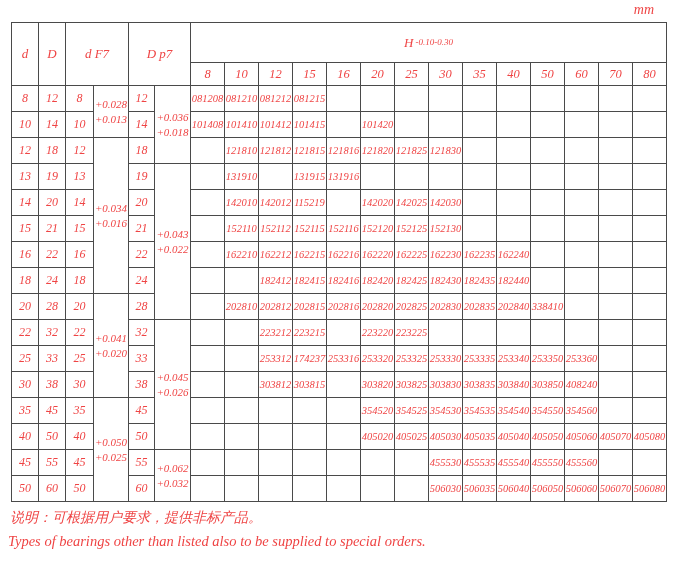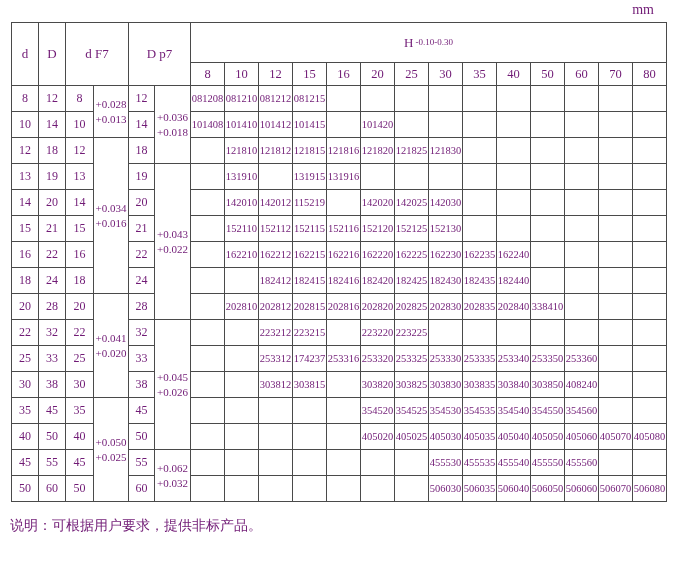--- a/index.html
+++ b/index.html
@@ -1,30 +1,30 @@
 <!DOCTYPE html>
 <html><head>
 <meta charset="utf-8">
 <style>
   html,body{margin:0;padding:0;background:#ffffff;}
   .page{position:relative;width:680px;height:563px;background:#fff;
-        font-family:"Liberation Serif","DejaVu Serif",serif;color:#701a75;overflow:hidden;}
+        font-family:"Liberation Serif","DejaVu Serif",serif;color:#ef4444;overflow:hidden;font-style:italic;}
   .mm{position:absolute;top:2px;right:26px;font-size:14px;}
   table.spec{position:absolute;top:22px;left:11px;border-collapse:collapse;table-layout:fixed;}
   th,td{border:1px solid #4a4a4a;padding:0;margin:0;text-align:center;vertical-align:middle;font-weight:normal;}
   thead th.side{font-size:13px;}
   .h-head{height:39px;font-size:13px;}
   .hnum{height:22px;font-size:12.5px;}
   tbody tr{height:26px;}
   td.dim{font-size:12px;}
   td.code{font-size:10.5px;overflow:hidden;white-space:nowrap;}
   td.tol{font-size:11px;line-height:1.3;}
   .h-wrap{display:inline-flex;align-items:center;justify-content:center;}
   .stack{display:inline-flex;flex-direction:row;font-size:9px;line-height:1.15;text-align:left;margin-left:2px;}
-  .note-cn{position:absolute;top:509px;left:10px;font-size:14px;margin-top:8px;}
+  .note-cn{position:absolute;top:509px;left:10px;font-size:14px;}
   .note-en{position:absolute;top:533px;left:8px;font-size:14.5px;}
 </style>
 </head>
 <body>
 
 <div class="page">
 
   <div class="mm">mm</div>
 
   <table class="spec">
@@ -433,14 +433,15 @@
           <td class="code">506040</td>
           <td class="code">506050</td>
           <td class="code">506060</td>
           <td class="code">506070</td>
           <td class="code">506080</td>
         </tr>
       </tbody>
   </table>
 
   <div class="note-cn">说明：可根据用户要求，提供非标产品。</div>
+  <div class="note-en">Types of bearings other than listed also to be supplied to special orders.</div>
 
 </div>
 
 </body></html>

